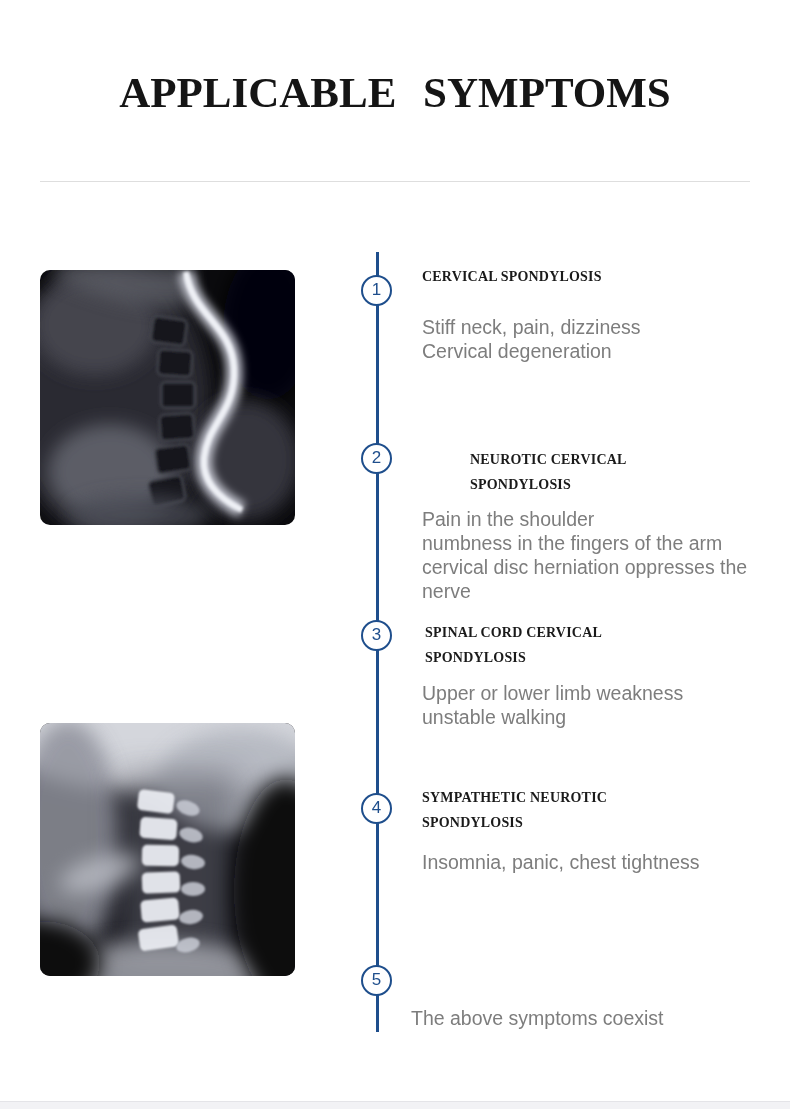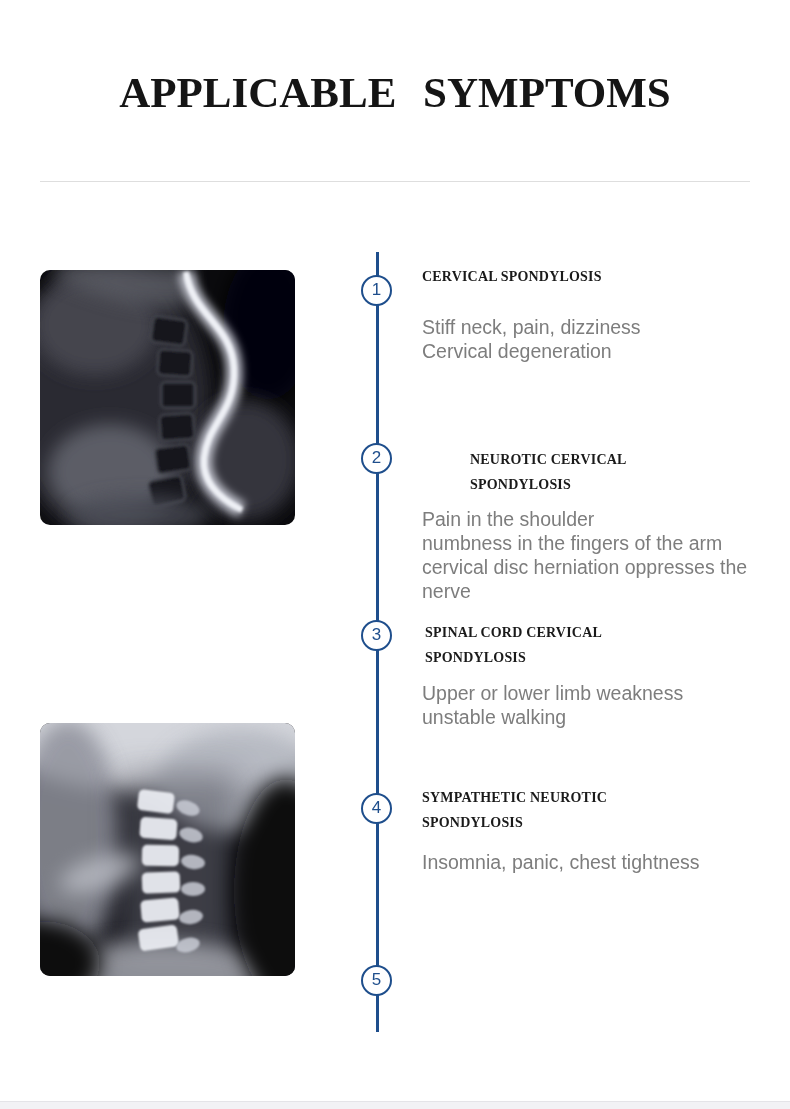--- a/index.html
+++ b/index.html
@@ -216,16 +216,17 @@
 
   <h3 class="item-title t3">SPINAL CORD CERVICAL
 SPONDYLOSIS</h3>
   <p class="item-desc d3">Upper or lower limb weakness
 unstable walking</p>
 
   <h3 class="item-title t4">SYMPATHETIC NEUROTIC
 SPONDYLOSIS</h3>
   <p class="item-desc d4">Insomnia, panic, chest tightness</p>
 
+  <p class="item-desc d5">The above symptoms coexist</p>
 
   <div class="bottom-strip"></div>
 
 </div>
 
 </body></html>

